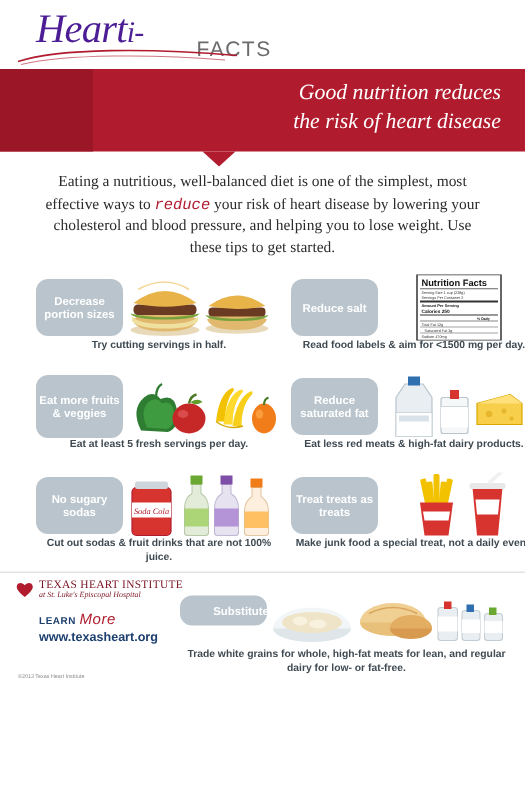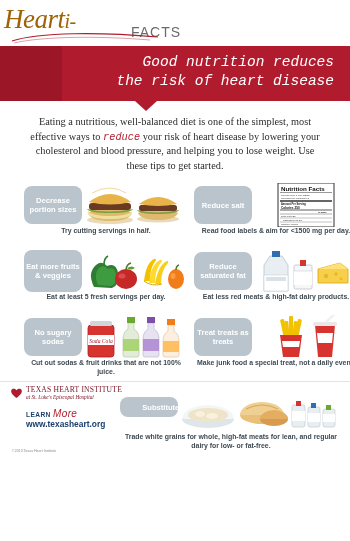--- a/index.html
+++ b/index.html
@@ -13,25 +13,25 @@
   }
 
   
   .header {
     position:relative;
     height:46px;
     background:#ffffff;
   }
   .logo-script {
     position:absolute;
-    left:4px; top:4px;
+    left:24px; top:4px;
     font-family:"Liberation Serif", serif;
     font-style:italic;
     font-size:27px;
-    color:#a16207;
+    color:#4c1d95;
     letter-spacing:-0.5px;
     text-align:center;
   }
   .logo-facts {
     position:absolute;
     left:131px; top:24px;
     font-family:"Liberation Sans", sans-serif;
     font-size:14px;
     letter-spacing:1px;
     color:#6b6b6b;
@@ -47,21 +47,21 @@
     position:relative;
     background:#b01c2e;
     height:55px;
   }
   .banner-text {
     position:absolute;
     right:16px; top:7px;
     width:250px;
     text-align:right;
     color:#ffffff;
-    font-family:Liberation Mono, monospace;
+    font-family:Liberation Serif, serif;
     font-style:italic;
     font-size:14.5px;
     line-height:19px;
   }
   .banner-left-shape {
     position:absolute;
     left:0; top:0;
     width:62px; height:55px;
     background:#9b1627;
   }

